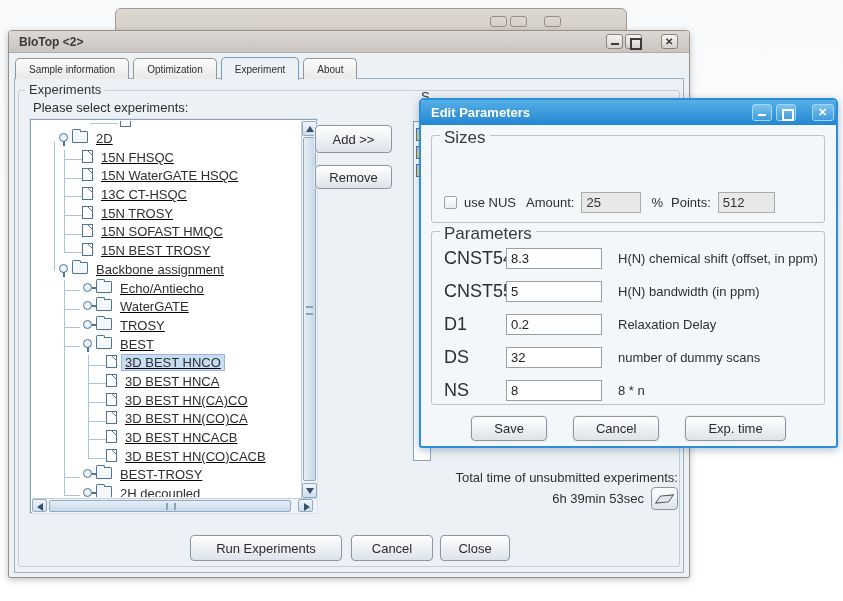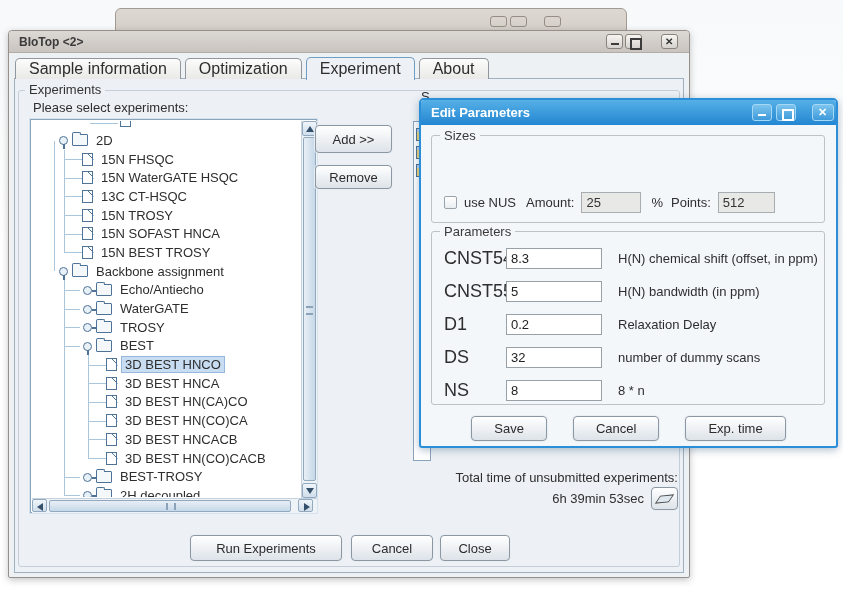--- a/index.html
+++ b/index.html
@@ -22,38 +22,38 @@
   .mw-btn { position: absolute; top: 3px; width: 17px; height: 15px; border: 1px solid #8a837c; border-radius: 3px;
     background: linear-gradient(#f7f5f3, #d6d2ce); }
   .g-min::after { content: ''; position: absolute; left: 4px; bottom: 3px; width: 8px; height: 2px; background: #3c3c3c; }
   .g-max::after { content: ''; position: absolute; left: 4px; top: 3px; width: 8px; height: 8px; border: 2px solid #3c3c3c; }
   .g-close::after { content: '\2715'; position: absolute; left: 3px; top: 1px; font-size: 10px; font-weight: bold; color: #333; }
 
   
   .tabbar { position: absolute; left: 6px; top: 25px; height: 23px; display: flex; align-items: flex-end; z-index: 3; }
   .tab { height: 21px; margin-right: 4px; padding: 0 13px; display: flex; align-items: center;
     border: 1px solid #8f969e; border-bottom: none; border-radius: 5px 5px 0 0;
-    background: linear-gradient(#fcfcfb, #e9e9e7); font-size: 16px; color: #2e2e2e; }
+    background: linear-gradient(#fcfcfb, #e9e9e7); font-size: 10px; color: #2e2e2e; }
   .tab.selected { height: 23px; background: #edf1f5; border-color: #6f9dc4; position: relative; margin-bottom: -1px; z-index: 4; }
 
   .content-panel { position: absolute; left: 5px; top: 47px; width: 670px; height: 495px;
     border: 1px solid #9fb0bf; background: #edf1f5; }
   .groupbox-exp { position: absolute; left: 3px; top: 11px; width: 662px; height: 477px;
     border: 1px solid #c3ced8; border-radius: 3px; }
   .groupbox-exp-label { position: absolute; left: 10px; top: 3px; background: #edf1f5; padding: 0 4px;
     font-size: 13px; color: #333; z-index: 2; }
   .select-label { position: absolute; left: 18px; top: 21px; font-size: 13px; color: #2e2e2e; }
   .s-fragment { position: absolute; left: 406px; top: 10px; font-size: 13px; color: #2e2e2e; }
 
   
   .tree-panel { position: absolute; left: 15px; top: 40px; width: 287px; height: 394px;
     background: #fff; border: 1px solid #8aa4bc; outline: 1px solid #d8e2ec; }
   .tree-rows { position: absolute; left: 1px; top: 1px; width: 268px; height: 376px; overflow: hidden;
     padding-top: 10px; }
-  .trow { height: 18.7px; display: flex; align-items: center; position: relative; cursor: default; }
+  .trow { height: 18.7px; display: flex; align-items: flex-start; position: relative; cursor: default; text-decoration: underline; }
   .d1 { padding-left: 26px; } .d2 { padding-left: 50px; } .d3 { padding-left: 74px; }
   .trow.leaf::before { content: ''; position: absolute; top: 50%; height: 1px; background: #aac6dd; }
   .d2.leaf::before { left: 32px; width: 30px; }
   .d3.leaf::before { left: 56px; width: 30px; }
   .d2.folder::before { content: ''; position: absolute; top: 50%; height: 1px; background: #aac6dd; left: 32px; width: 16px; }
   .knob { width: 12px; height: 12px; position: relative; margin-right: 2px; flex: none; }
   .knob::before { content: ''; position: absolute; left: 1px; top: 2px; width: 7px; height: 7px;
     border: 1.5px solid #4f7396; border-radius: 50%; background: #e9f1f8; }
   .knob.collapsed::after { content: ''; position: absolute; left: 10px; top: 6px; width: 5px; height: 2px; background: #4f7396; }
   .knob.expanded::after { content: ''; position: absolute; left: 4.5px; top: 10px; width: 2px; height: 5px; background: #4f7396; }
@@ -121,21 +121,21 @@
     background: linear-gradient(#56b0e6, #2386d2); border-radius: 3px 3px 0 0; }
   .dlg-title { position: absolute; left: 10px; line-height: 25px; font-size: 13px; font-weight: bold; color: #fff; }
   .dlg-btn { position: absolute; top: 4px; width: 20px; height: 17px; border: 1px solid #a5d8f5; border-radius: 3px;
     background: linear-gradient(#7cc4ee, #3e9ada); }
   .dg-min::after { content: ''; position: absolute; left: 5px; bottom: 4px; width: 8px; height: 2px; background: #fff; }
   .dg-max::after { content: ''; position: absolute; left: 5px; top: 4px; width: 8px; height: 8px; border: 2px solid #fff; }
   .dg-close::after { content: '\2715'; position: absolute; left: 5px; top: 1px; font-size: 11px; font-weight: bold; color: #fff; }
   .dlg-content { position: absolute; left: 0; top: 25px; right: 0; bottom: 0; }
   .dlg-group { position: absolute; border: 1px solid #bcc2c8; border-radius: 3px; }
   .dlg-group-label { position: absolute; top: -8px; left: 8px; background: #f3f7fa; padding: 0 4px;
-    font-size: 13px; color: #3a3a3a; }
+    font-size: 17px; color: #3a3a3a; }
   .sizes-group { left: 10px; top: 10px; width: 394px; height: 88px; }
   .params-group { left: 10px; top: 106px; width: 394px; height: 174px; }
   .sz-row1 { position: absolute; left: 12px; top: 20px; display: flex; align-items: center; }
   .sz-row2 { position: absolute; left: 12px; top: 56px; display: flex; align-items: center; }
   .dlg-label { font-size: 13px; color: #2e2e2e; white-space: nowrap; }
   .dlg-input { height: 21px; border: 1px solid #98a0a8; background: #fff; font-family: "Liberation Sans", sans-serif;
     font-size: 13px; color: #222; padding: 0 4px; }
   .dlg-input:disabled { background: #e8e8e6; color: #333; border-color: #a8adb2; }
   .checkbox { width: 13px; height: 13px; border: 1px solid #9aa2aa; border-radius: 2px;
     background: linear-gradient(#fff, #e9edf1); margin-right: 7px; flex: none; }
@@ -203,21 +203,21 @@
             <div class="trow d2 leaf">
               <span class="dicon"></span>
               <span class="tlabel">13C CT-HSQC</span>
             </div>
             <div class="trow d2 leaf">
               <span class="dicon"></span>
               <span class="tlabel">15N TROSY</span>
             </div>
             <div class="trow d2 leaf">
               <span class="dicon"></span>
-              <span class="tlabel">15N SOFAST HNCA</span>
+              <span class="tlabel">15N SOFAST HMQC</span>
             </div>
             <div class="trow d2 leaf">
               <span class="dicon"></span>
               <span class="tlabel">15N BEST TROSY</span>
             </div>
             <div class="trow d1 folder">
               <span class="knob expanded"></span>
               <span class="ficon"></span>
               <span class="tlabel">Backbone assignment</span>
             </div>

